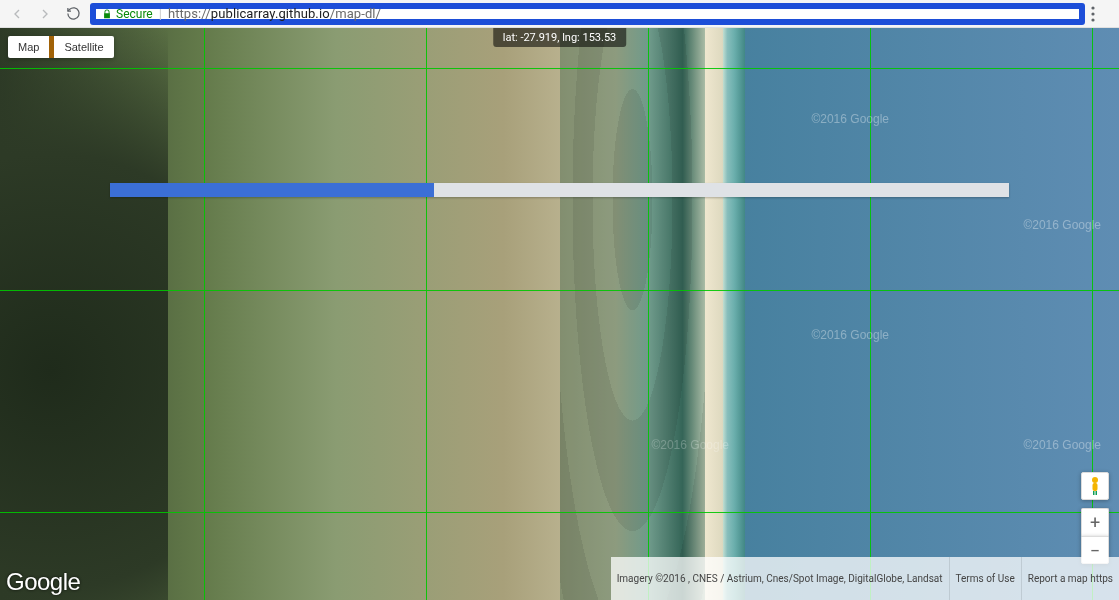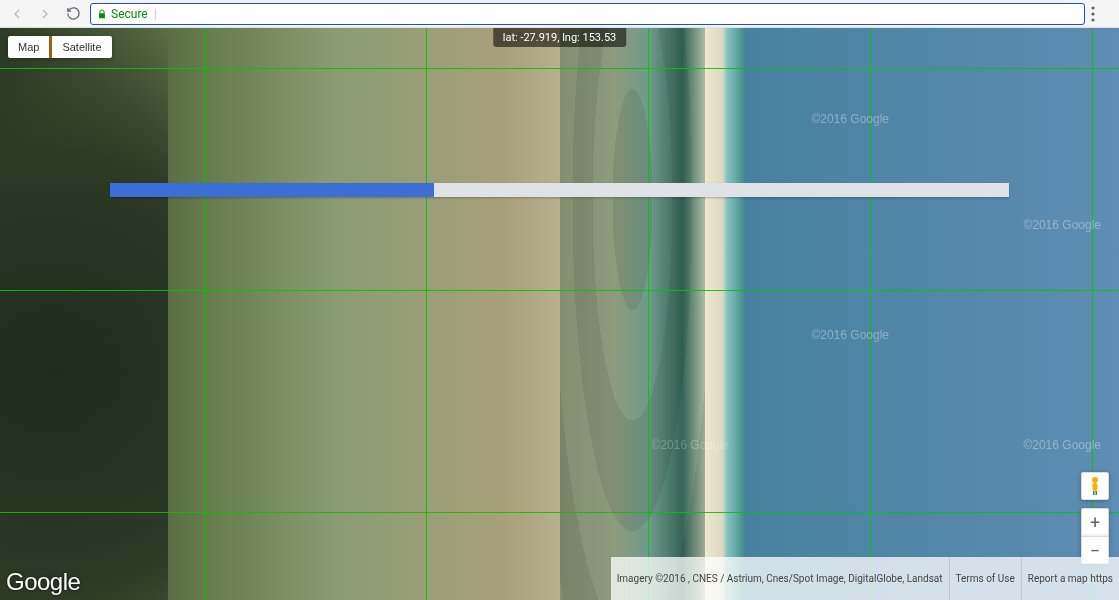--- a/index.html
+++ b/index.html
@@ -6,21 +6,21 @@
   html, body { width: 1119px; height: 600px; overflow: hidden; font-family: -apple-system, Roboto, Arial, sans-serif; }
 
   
   .chrome-bar {
     width: 100%; height: 28px; background: #f5f5f5; border-bottom: 1px solid #e0e0e0;
     display: flex; align-items: center; padding: 0 6px; gap: 6px; font-size: 13px; color: #5f6368;
   }
   .chrome-bar .nav-btn { width: 22px; height: 22px; display:flex; align-items:center; justify-content:center; border-radius:50%; cursor:pointer; }
   .chrome-bar .nav-btn.disabled { opacity:.4; cursor:default; }
   .addr-bar {
-    flex:1; height:22px; background:#fff; border:1px solid #1d4ed8; border-radius:3px;
+    flex:1; height:22px; background:#fff; border:6px solid #1d4ed8; border-radius:3px;
     display:flex; align-items:center; padding:0 6px; gap:6px; color:#333;
   }
   .addr-bar .secure { color:#0a8a0a; font-size:12px; display:flex; align-items:center; gap:4px; }
   .addr-bar .url { font-size:13px; letter-spacing:.1px; }
   .addr-bar .url .host { color:#202124; }
   .addr-bar .url .path { color:#6b6b6b; }
   .chrome-menu { width:22px; text-align:center; font-size:16px; color:#5f6368; cursor:pointer; }
 
   
   .map-area {
@@ -45,21 +45,21 @@
     opacity:.9;
   }
 
   
   .toolbar { position:absolute; top:8px; left:8px; display:flex; gap:20px; align-items:stretch; }
   .pill { background:#fff; border-radius:2px; box-shadow:0 1px 4px rgba(0,0,0,.3); display:flex; overflow:hidden; font-size:11px; }
   .pill button, .pill .seg {
     border:none; background:transparent; padding:5px 10px; font-size:11px; cursor:pointer; color:#333;
     display:flex; align-items:center;
   }
-  .pill button + button { border-left:3px solid #a16207; }
+  .pill button + button { border-left:5px solid #a16207; }
   .seg.active { background:#3b82f6; color:#fff; }
   .pill input { border:none; width:40px; text-align:center; font-size:11px; padding:5px 0; outline:none; }
   .pill .unit { padding:5px 10px; border-left:1px solid #e0e0e0; color:#555; }
 
   
   .latlng { position:absolute; top:0; left:50%; transform:translateX(-50%);
     background:rgba(0,0,0,.55); color:#fff; font-size:11px; padding:3px 10px; border-radius:0 0 3px 3px; }
 
   
   .progress-wrap { position:absolute; top:155px; left:110px; right:110px; height:14px; background:#dfe2e6; box-shadow:0 1px 2px rgba(0,0,0,.25); }
@@ -111,20 +111,23 @@
       </svg>
   </div>
   <div class="addr-bar">
     <span class="secure">
       <svg width="10" height="12" viewBox="0 0 24 24" fill="#0a8a0a">
           <path d="M6 10V7a6 6 0 1 1 12 0v3h1v12H5V10h1zm2 0h8V7a4 4 0 1 0-8 0v3z"></path>
         </svg>
       <span>Secure</span>
     </span>
     <span style="color:#ccc">|</span>
+    <span class="url">
+      <span style="color:#6b6b6b">https://</span><span class="host">publicarray.github.io</span><span class="path">/map-dl/</span>
+    </span>
   </div>
   <div class="chrome-menu">
     <svg width="4" height="16" viewBox="0 0 4 16" fill="#5f6368">
         <circle cx="2" cy="2" r="1.6"></circle>
         <circle cx="2" cy="8" r="1.6"></circle>
         <circle cx="2" cy="14" r="1.6"></circle>
       </svg>
   </div>
 </div>
 

